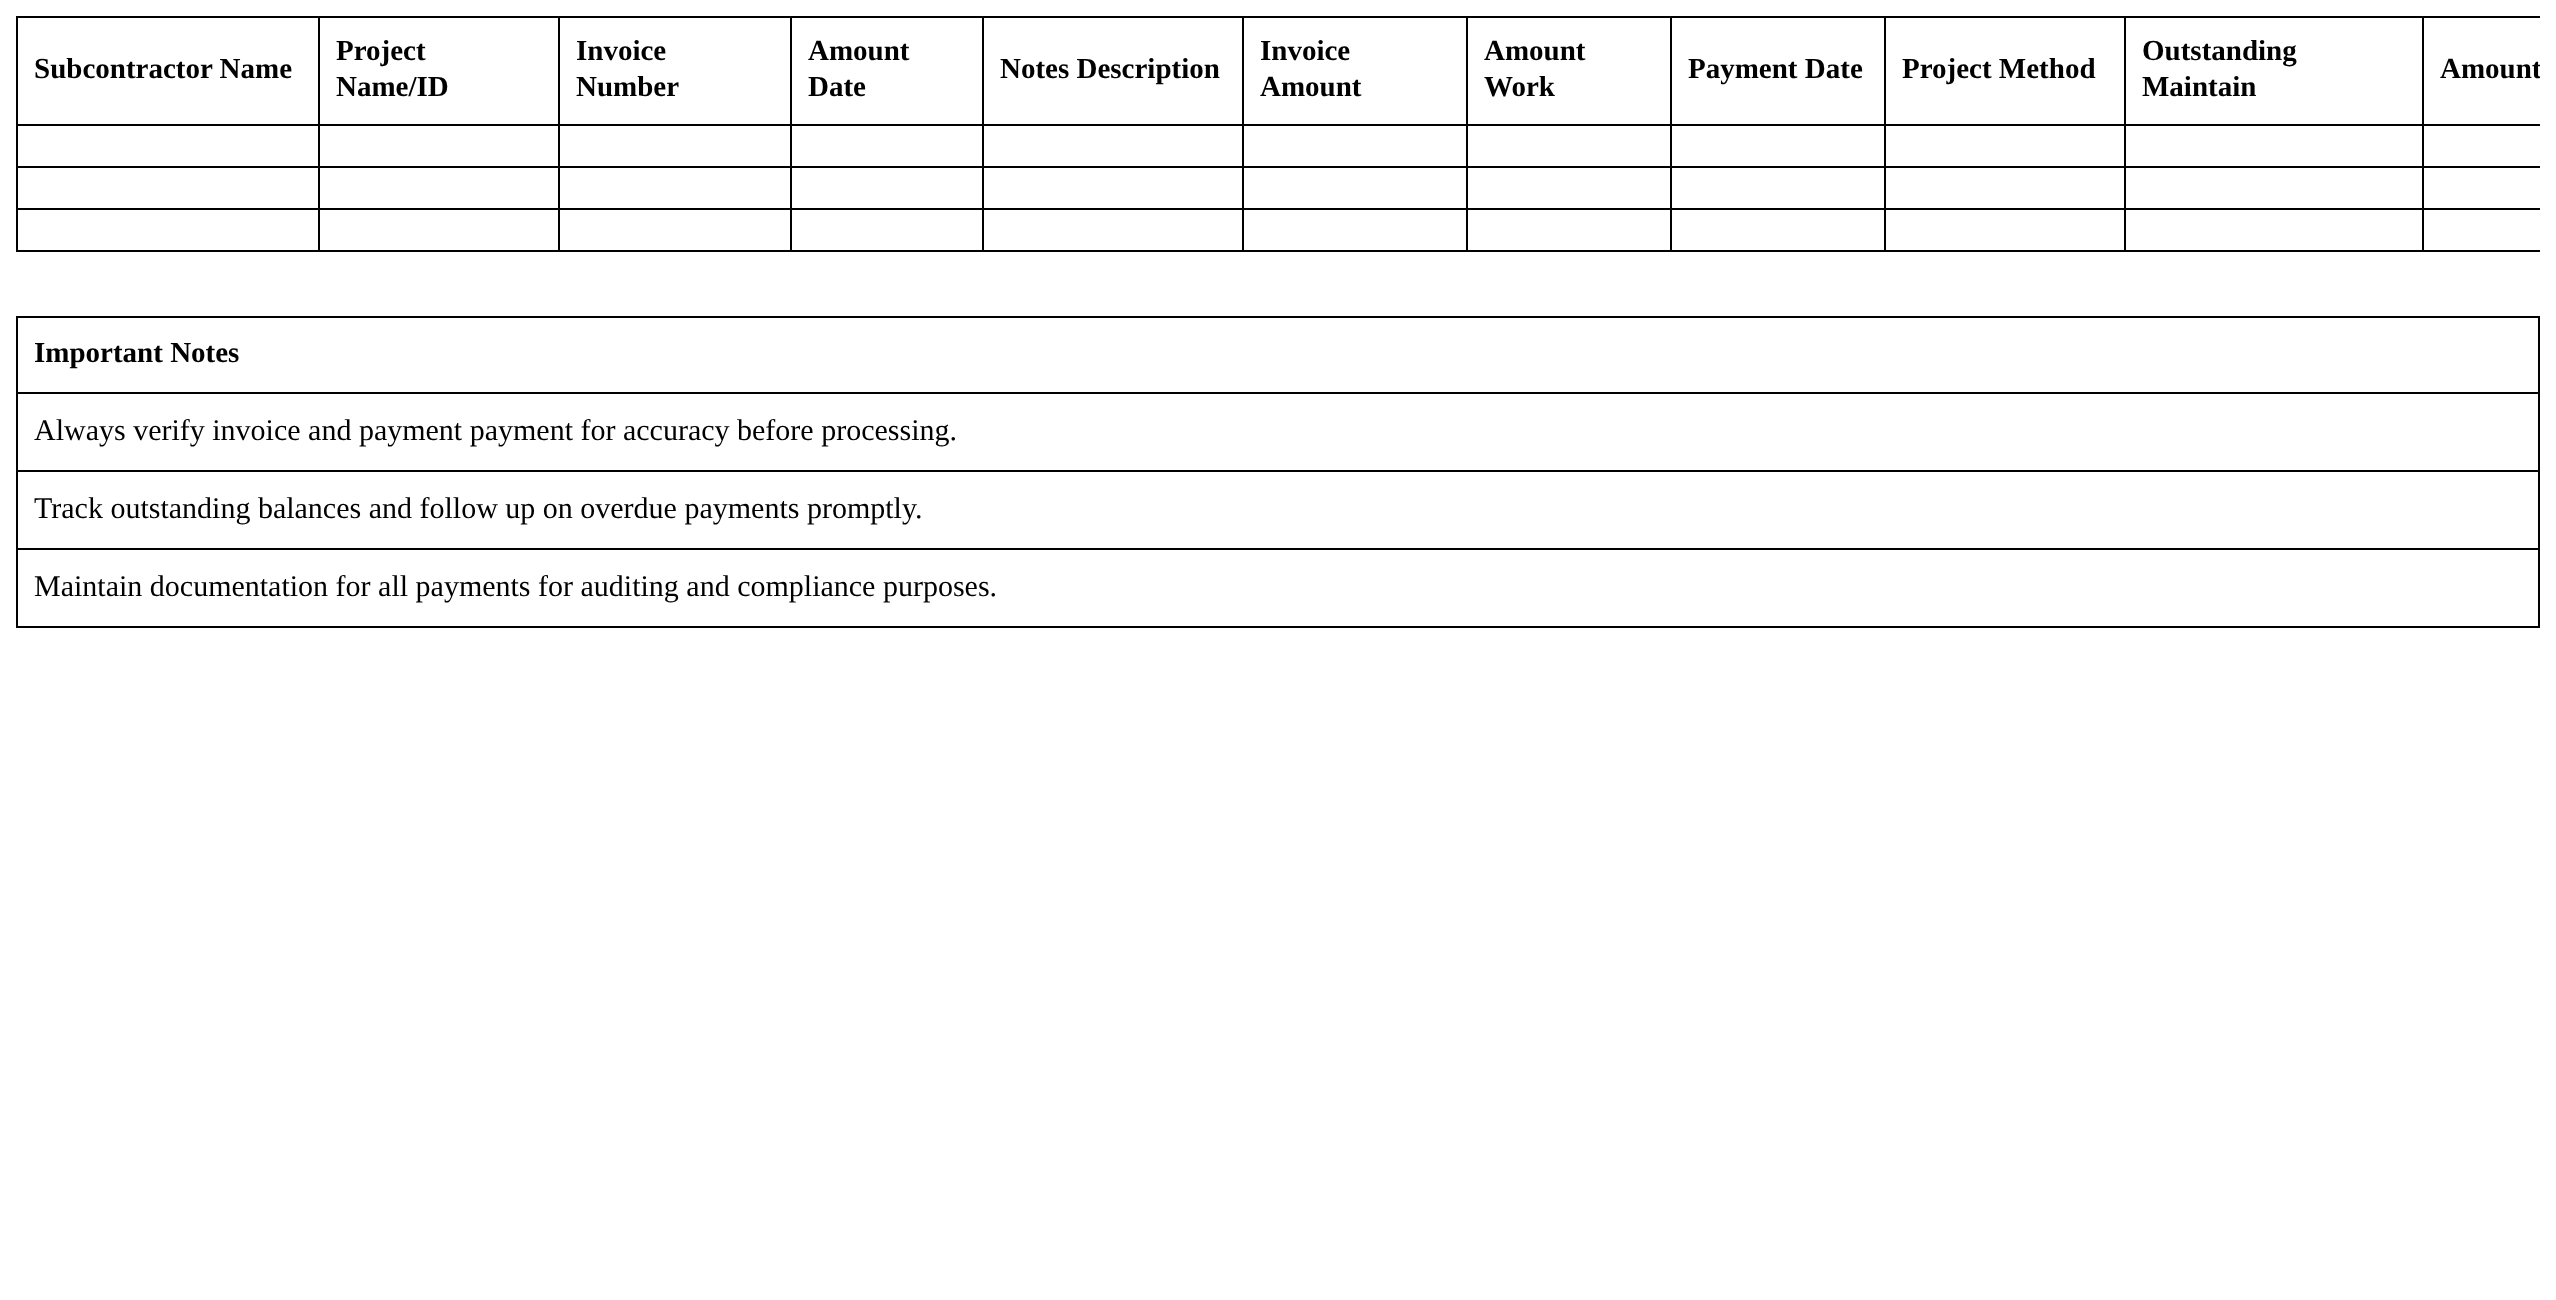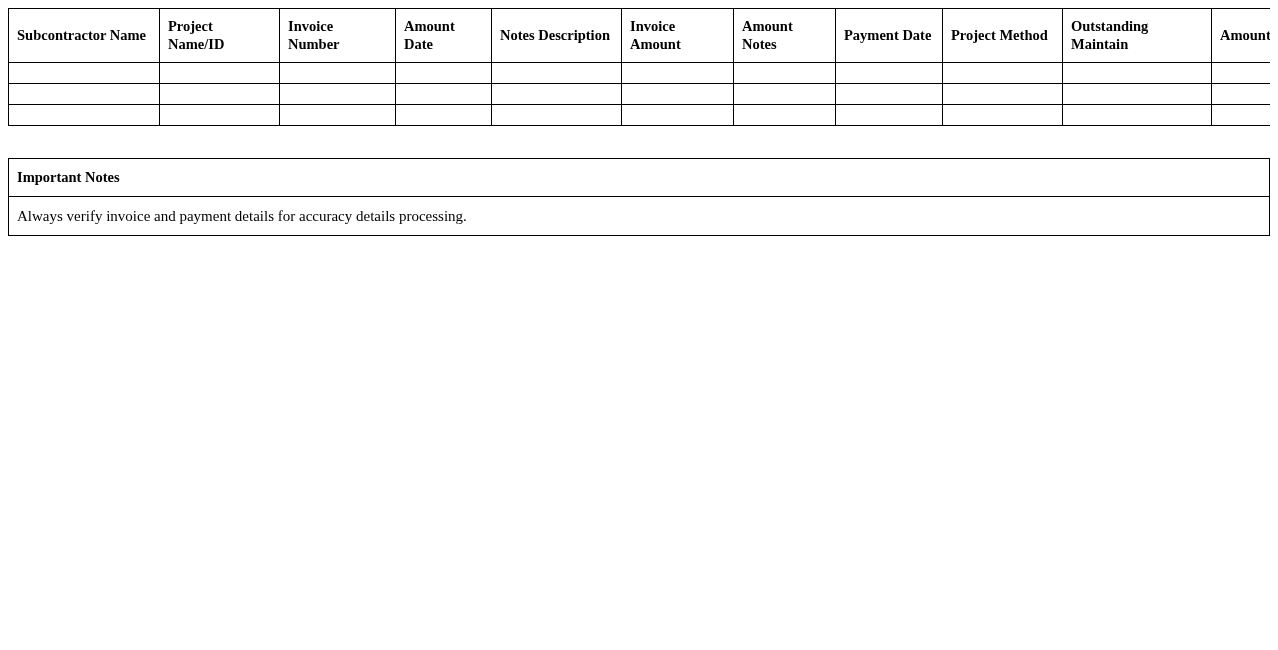--- a/index.html
+++ b/index.html
@@ -75,21 +75,21 @@
     <col style="width:59px">
   </colgroup>
   <thead>
     <tr>
       <th>Subcontractor Name</th>
       <th>Project Name/ID</th>
       <th>Invoice Number</th>
       <th>Amount Date</th>
       <th>Notes Description</th>
       <th>Invoice Amount</th>
-      <th>Amount Notes</th>
+      <th>Amount Work</th>
       <th>Payment Date</th>
       <th>Project Method</th>
       <th>Outstanding Maintain</th>
       <th>Amount</th>
     </tr>
   </thead>
   <tbody>
     <tr>
       <td class="empty-cell"></td>
       <td class="empty-cell"></td>
@@ -131,16 +131,22 @@
     </tr>
   </tbody>
 </table>
 
 <table class="notes-table">
   <tbody>
     <tr>
       <td class="notes-title">Important Notes</td>
     </tr>
     <tr>
-      <td class="note-item">Always verify invoice and payment details for accuracy details processing.</td>
+      <td class="note-item">Always verify invoice and payment payment for accuracy before processing.</td>
+    </tr>
+    <tr>
+      <td class="note-item">Track outstanding balances and follow up on overdue payments promptly.</td>
+    </tr>
+    <tr>
+      <td class="note-item">Maintain documentation for all payments for auditing and compliance purposes.</td>
     </tr>
   </tbody>
 </table>
 
 </body></html>

